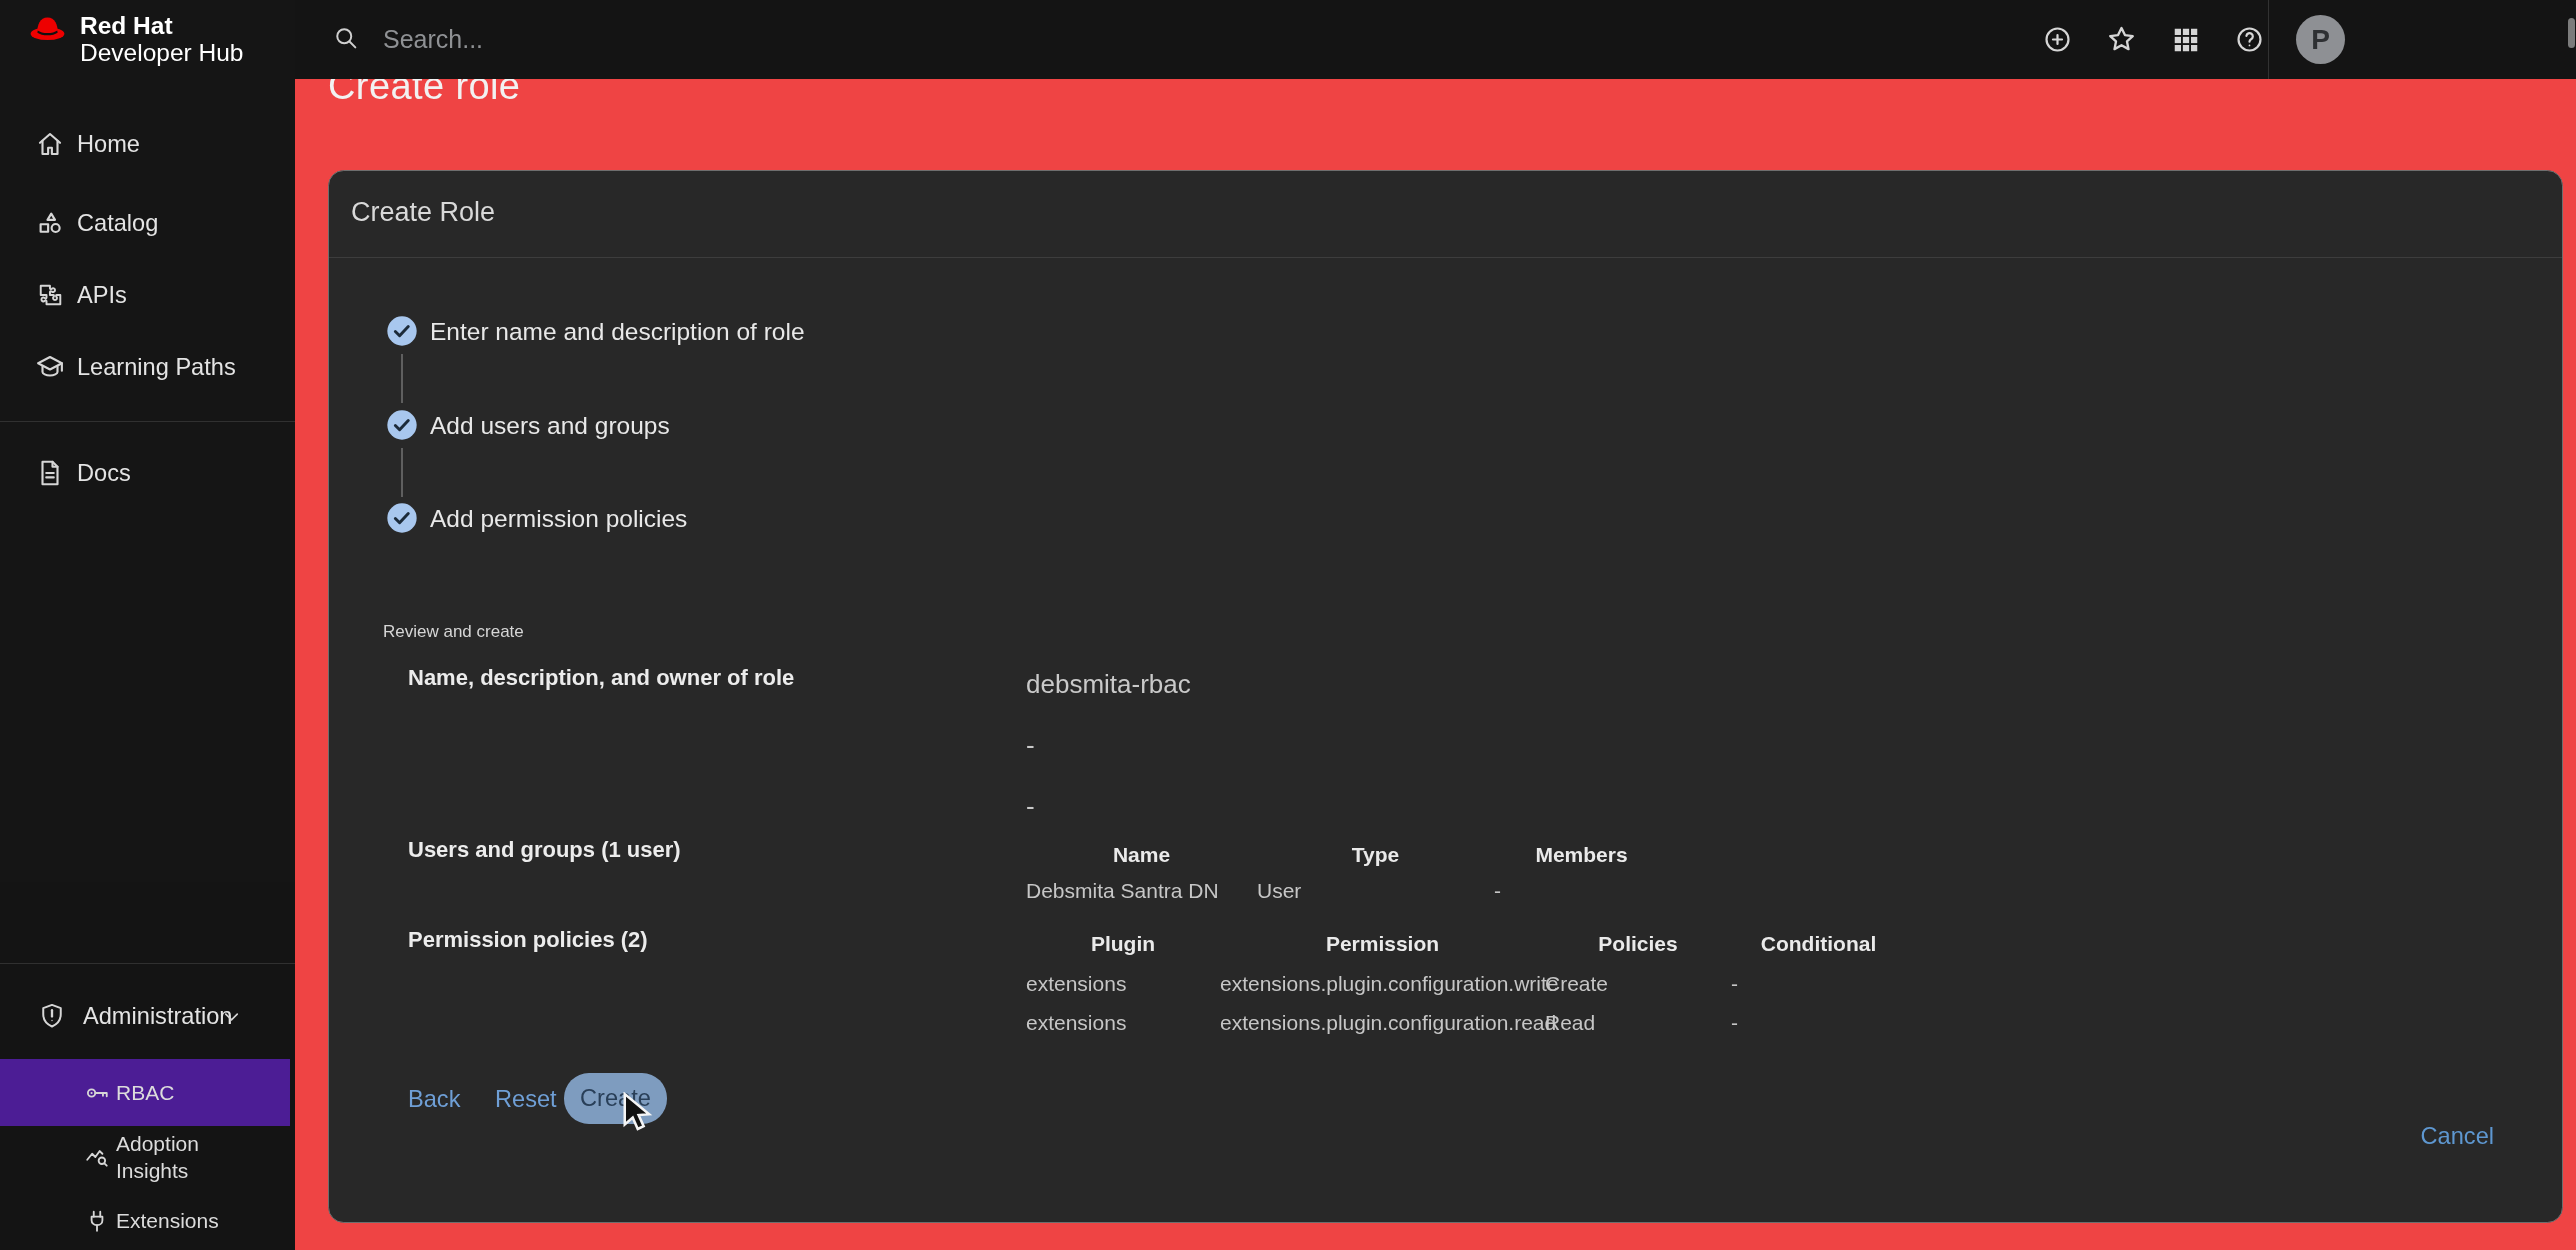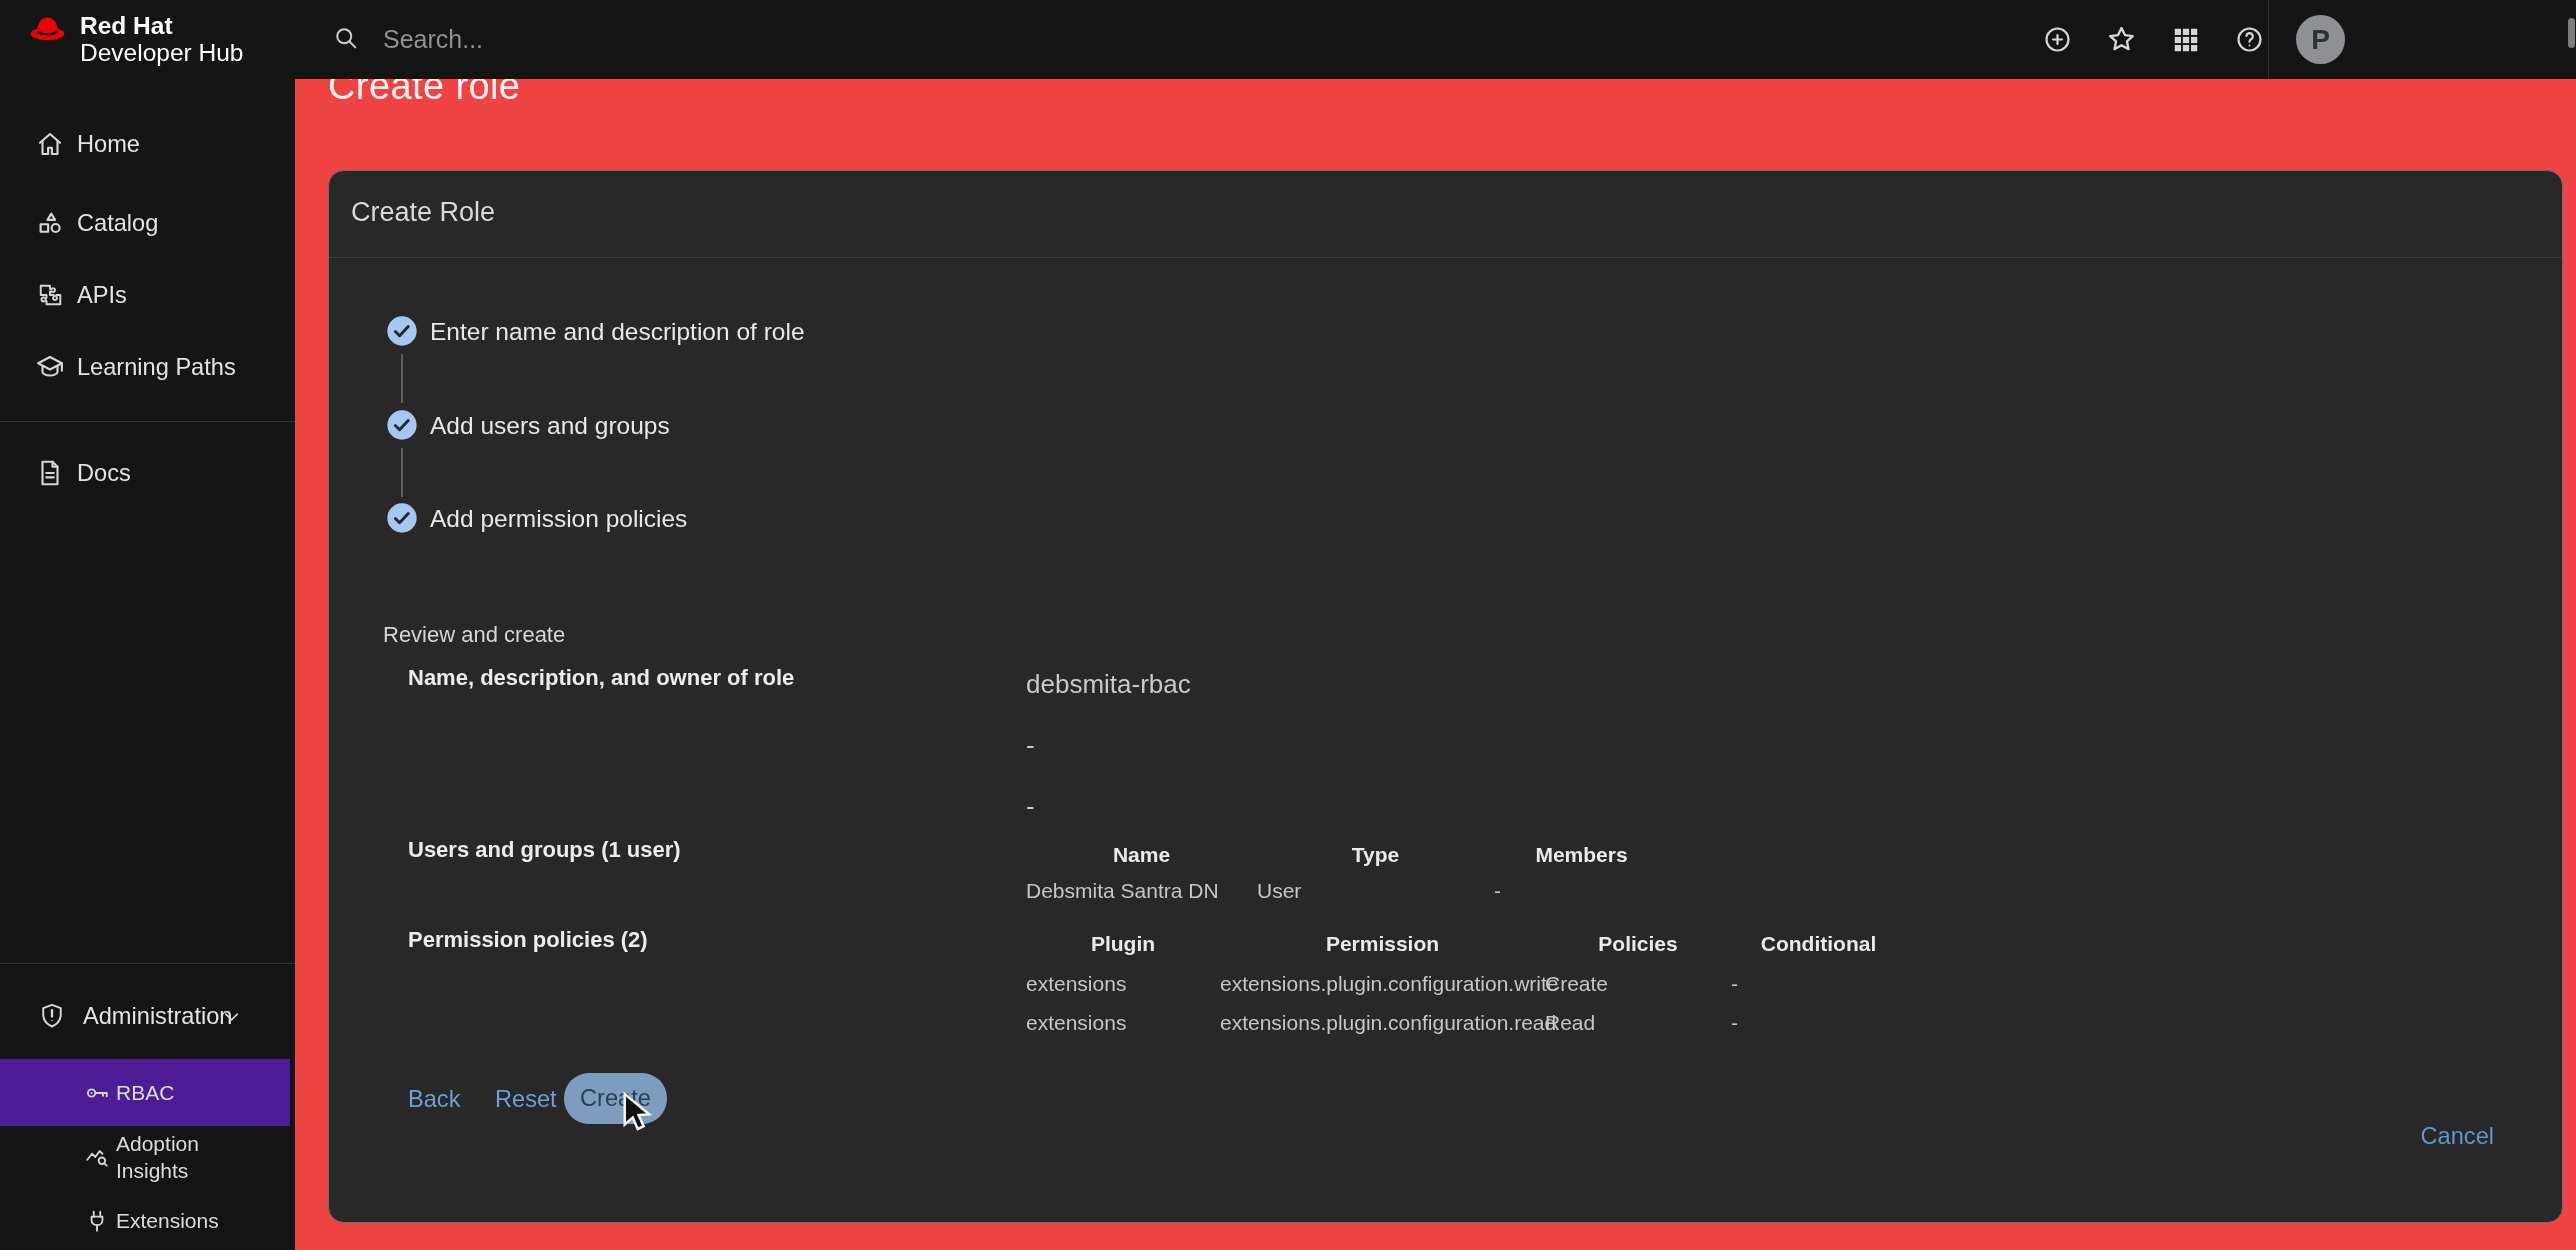--- a/index.html
+++ b/index.html
@@ -43,21 +43,21 @@
   .card-title { position:absolute; left:22px; top:26px; color:#d9d9d9; font-size:27px; }
   .card-header-divider { position:absolute; left:0; top:86px; width:100%; height:0.9px; background:#3d3d3d; }
 
   
   .step { position:absolute; left:0; }
   .step-circle { position:absolute; left:57px; width:32px; height:32px; }
   .step-label { position:absolute; left:101px; top:2.6px; color:#e8e8e8; font-size:24.5px; white-space:nowrap; }
   .step-connector { position:absolute; left:72px; width:1.7px; background:#5f5f5f; }
 
   
-  .review-heading { position:absolute; left:54px; top:451px; color:#d6d6d6; font-size:22px; }
+  .review-heading { position:absolute; left:54px; top:451px; color:#d6d6d6; font-size:17px; }
   .rev-label { position:absolute; left:79px; color:#ececec; font-size:22px; font-weight:bold; white-space:nowrap; }
   .rev-val { position:absolute; left:697px; color:#c9c9c9; font-size:26px; white-space:nowrap; }
   .mini-head { color:#eaeaea; font-weight:bold; font-size:21px;text-align:center; }
   .mini-cell { color:#c6c6c6; font-size:21px; }
   .users-grid { position:absolute; left:697px; display:grid; grid-template-columns:231px 237px 175px; row-gap:12.2px; }
   .perm-grid  { position:absolute; left:697px; display:grid; grid-template-columns:194px 325px 186px 175px; row-gap:15.7px; }
   .users-grid div, .perm-grid div { white-space:nowrap; }
 
   
   .link-btn { position:absolute; color:#6f9fd6; font-size:23.6px; cursor:pointer; }

